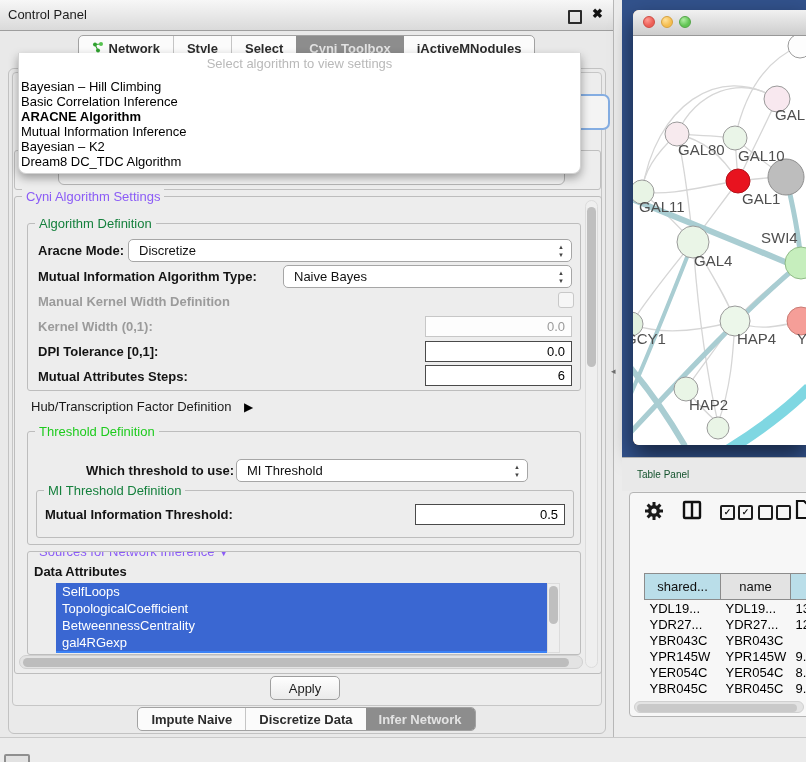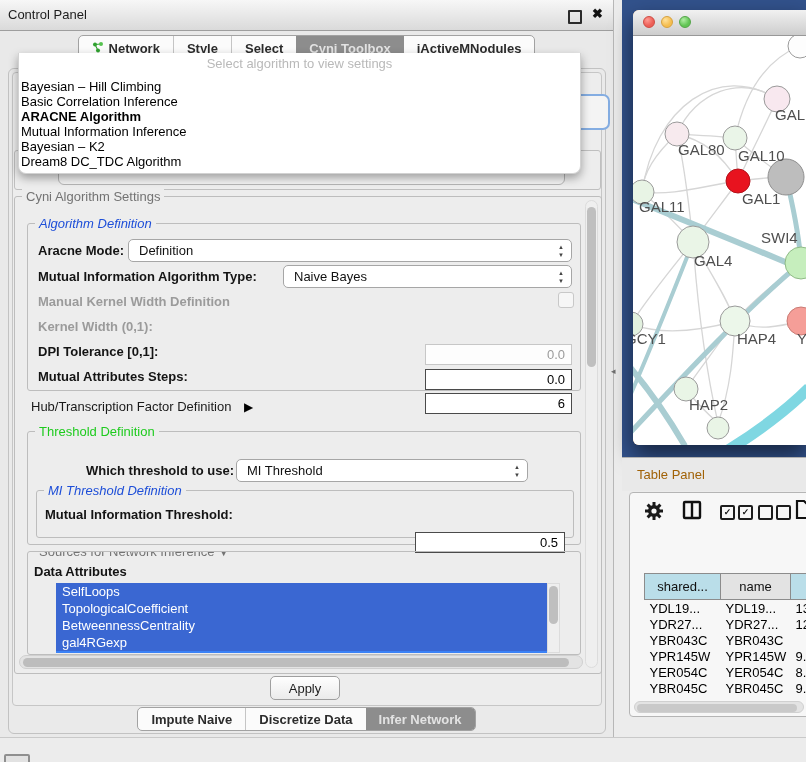--- a/index.html
+++ b/index.html
@@ -36,32 +36,32 @@
   
   .popup{position:absolute;left:18px;top:53px;width:561px;height:120px;background:#fff;
         border:1px solid #d2d2d2;border-top:none;border-radius:0 0 8px 8px;
         box-shadow:0 4px 10px rgba(0,0,0,.35);z-index:40;}
   .popup .prompt{height:23px;padding-top:3px;text-align:center;font-size:13px;color:#b9b9b9;}
   .popup .pitem{height:15px;line-height:15px;font-size:13px;color:#000;padding-left:2px;white-space:nowrap;}
   .popup .pitem.bold{font-weight:bold;}
 
   
   .group{position:absolute;border:1px solid #bdbdbd;border-radius:3px;}
-  .legend{position:absolute;top:-8px;left:7px;background:#ededed;padding:0 4px;font-size:13px;color:#737373;white-space:nowrap;}
-  .legend.blue{color:#1d4ed8;font-style:italic;}
+  .legend{position:absolute;top:-8px;left:7px;background:#ededed;padding:0 4px;font-size:13px;color:#8b5cf6;white-space:nowrap;}
+  .legend.blue{color:#15803d;}
   .legend.green{color:#1ecb1e;}
 
   .lbl{position:absolute;font-size:13px;font-weight:bold;color:#141414;white-space:nowrap;}
   .lbl.dis{color:#9b9b9b;}
   .combo{position:absolute;height:23px;background:#fff;border:1px solid #a6a6a6;border-radius:5px;
         font-size:13px;color:#111;display:flex;align-items:center;padding-left:10px;box-sizing:border-box;}
   .spin{position:absolute;right:7px;top:3px;display:flex;flex-direction:column;align-items:center;
         font-size:6px;line-height:8px;color:#444;}
   .tfield{position:absolute;height:21px;background:#fff;border:1px solid #4a4a4a;font-size:13px;color:#000;
-        display:flex;align-items:center;justify-content:flex-end;padding:0 6px;box-sizing:border-box;margin-top:28px;}
+        display:flex;align-items:center;justify-content:flex-end;padding:0 6px;box-sizing:border-box;}
   .tfield.dis{border:1px solid #c7c7c7;color:#9b9b9b;background:#fdfdfd;}
   .cbox{position:absolute;width:14px;height:14px;background:#f6f6f6;border:1px solid #c8c8c8;border-radius:3px;}
 
   .hub-row{position:absolute;font-size:13px;color:#1a1a1a;white-space:nowrap;}
   .tri{font-size:12px;color:#000;margin-left:9px;}
 
   .list{position:absolute;overflow:hidden;background:#3b82f6;}
   .li{height:17px;line-height:17px;background:#3a67d2;color:#fff;font-size:13px;padding-left:6px;white-space:nowrap;}
   .vscroll{position:absolute;background:#efefef;border:1px solid #dcdcdc;border-radius:7px;box-sizing:border-box;}
   .vthumb{position:absolute;left:1px;width:9px;background:#bfbfbf;border-radius:5px;}
@@ -83,21 +83,21 @@
         box-shadow:0 10px 22px rgba(0,0,0,.55);overflow:hidden;background:#fdba74;}
   .mw-titlebar{height:25px;background:linear-gradient(#f1f1f1,#cdcdcd);border-bottom:1px solid #989898;position:relative;}
   .light{position:absolute;top:6px;width:12px;height:12px;border-radius:50%;box-sizing:border-box;}
   .light.red{left:10px;background:radial-gradient(circle at 35% 30%,#ff9a92,#ec5f57 60%);border:1px solid #ce4a42;}
   .light.yellow{left:28px;background:radial-gradient(circle at 35% 30%,#ffe19a,#f5bd4f 60%);border:1px solid #d6a13d;}
   .light.green{left:46px;background:radial-gradient(circle at 35% 30%,#b0eda4,#61c554 60%);border:1px solid #52a447;}
   .mw-content{position:relative;width:173px;height:410px;background:#fff;}
 
   
   .tp-header{position:absolute;left:622px;top:457px;width:184px;height:33px;background:#e9e9e9;border-top:1px solid #b0b0b0;}
-  .tp-title{position:absolute;left:15px;top:0;line-height:33px;font-size:13px;color:#a16207;}
+  .tp-title{position:absolute;left:15px;top:0;line-height:33px;font-size:10px;color:#14532d;}
   .tp-card{position:absolute;left:629px;top:492px;width:180px;height:223px;background:#f7f7f7;
         border:1px solid #b5b5b5;border-radius:4px;}
   .tb-icon{position:absolute;top:8px;}
   .pairbox{display:inline-block;width:11px;height:11px;border:2px solid #1d1d1d;border-radius:2px;
         font-size:9px;line-height:10px;text-align:center;font-weight:bold;color:#111;vertical-align:top;}
   .pairbox + .pairbox{margin-left:3px;}
   .ytable{position:absolute;left:7px;top:44px;width:170px;border-collapse:collapse;table-layout:fixed;}
   .ytable th{border:1px solid #8c8c8c;background:#e3e3e3;font-size:13px;font-weight:normal;color:#111;
         height:23px;text-align:center;overflow:hidden;white-space:nowrap;}
   .ytable th.hl{background:#badee9;}
@@ -168,21 +168,21 @@
 
       <div class="vscroll" style="right:3px;top:3px;width:13px;height:468px;">
         <div class="vthumb" style="top:6px;height:160px;"></div>
       </div>
 
       <div class="group" style="left:12px;top:26px;width:552px;height:166px;">
         <span class="legend blue">Algorithm Definition</span>
 
         <span class="lbl" style="left:10px;top:19px;text-align:right;">Aracne Mode:</span>
         <div class="combo" style="left:100px;top:15px;width:444px;">
-          <span>Definition</span>
+          <span>Discretize</span>
           <span class="spin">
               <span>▲</span>
               <span>▼</span>
             </span>
         </div>
 
         <span class="lbl" style="left:10px;top:45px;">Mutual Information Algorithm Type:</span>
         <div class="combo" style="left:255px;top:41px;width:289px;">
           <span>Naive Bayes</span>
           <span class="spin">

